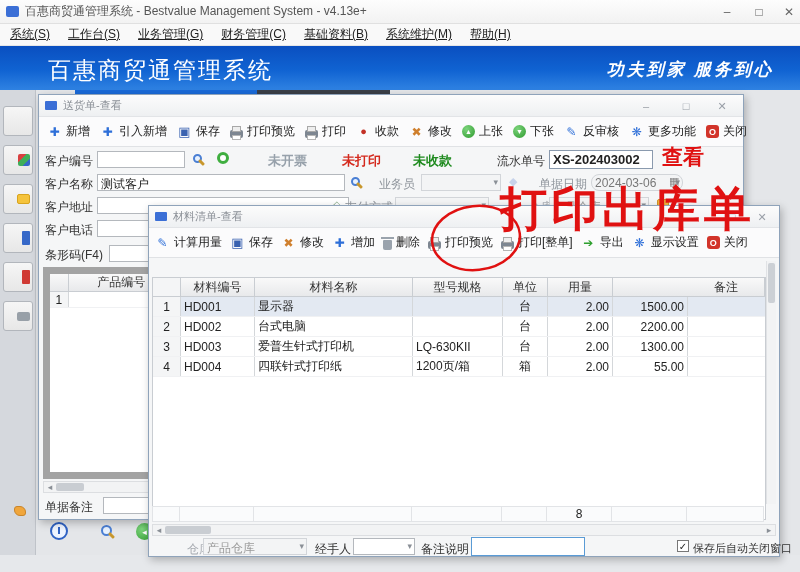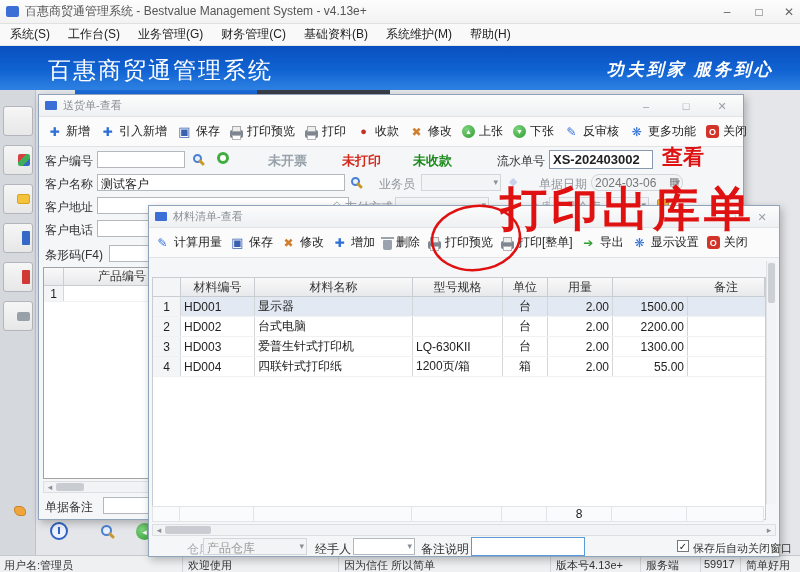--- a/index.html
+++ b/index.html
@@ -4,21 +4,21 @@
 <style>
   html,body{margin:0;padding:0;background:#888;}
   *{box-sizing:border-box;font-family:"Liberation Sans","DejaVu Sans",sans-serif;}
   #screen{position:relative;width:800px;height:572px;background:#e6e8eb;overflow:hidden;font-size:12px;color:#222;}
   .abs{position:absolute;}
   
   #titlebar{left:0;top:0;width:800px;height:24px;background:linear-gradient(#fdfdfd,#f2f2f2);border-bottom:1px solid #e0e0e0;display:flex;align-items:center;}
   #titlebar .appico{width:13px;height:11px;background:#3b6fd6;border-radius:2px;margin:0 6px 0 6px;}
   #titlebar .ttl{font-size:12px;color:#555;}
   .winctl{position:absolute;top:0;height:24px;width:30px;display:flex;align-items:center;justify-content:center;color:#666;font-size:12px;}
-  #menubar{left:0;top:24px;width:800px;height:22px;background:#f9f9f9;border-bottom:1px solid #e6e6e6;display:flex;align-items:center;gap:18px;padding-left:10px;}
+  #menubar{left:0;top:24px;width:800px;height:22px;background:#f9f9f9;border-bottom:1px solid #e6e6e6;display:flex;align-items:center;gap:18px;padding-left:10px;text-decoration:underline;}
   #menubar span{color:#222;font-size:12px;}
   #banner{left:0;top:46px;width:800px;height:44px;background:linear-gradient(180deg,#0a4fc0 0%,#1063d2 55%,#2f82e2 100%);}
   #banner .btitle{position:absolute;left:48px;top:9px;font-size:23px;font-weight:normal;color:#fff;letter-spacing:2px;}
   #banner .bslogan{position:absolute;right:26px;top:12px;font-size:17px;font-style:italic;font-weight:bold;color:#fff;font-family:"Liberation Serif","DejaVu Serif",serif;letter-spacing:3px;}
   #workspace{left:0;top:90px;width:800px;height:465px;background:#e4e6e9;}
   .tabsliver-blue{left:75px;top:90px;width:182px;height:7px;background:#1a6ad8;}
   .tabsliver-dark{left:257px;top:90px;width:133px;height:7px;background:#3a3f47;}
   
   #sidebar{left:0;top:90px;width:36px;height:465px;background:#d5d8dd;border-right:1px solid #bfc3c9;}
   .sbtn{position:absolute;left:3px;width:30px;height:30px;background:linear-gradient(#f6f6f6,#e7e7e7);border:1px solid #b2b6bc;border-radius:3px;display:flex;align-items:center;justify-content:flex-end;padding-right:2px;}
@@ -142,35 +142,20 @@
     </div>
   <div class="sbtn" style="top:301px;">
       <span class="grayprint-icon"></span>
     </div>
   <div class="abs pen-icon"></div>
 
   <div class="abs clock-icon"></div>
   <div class="abs mag2-icon"></div>
   <div class="abs back-icon">◂</div>
 
-  <div class="abs" id="statusbar">
-    <span style="left:4px;">用户名:管理员</span>
-    <span style="left:188px;">欢迎使用</span>
-    <span style="left:344px;">因为信任 所以简单</span>
-    <span style="left:556px;">版本号4.13e+</span>
-    <span style="left:646px;">服务端</span>
-    <span style="left:704px;">59917</span>
-    <span style="left:746px;">简单好用</span>
-    <i class="statsep" style="left:182px;"></i>
-      <i class="statsep" style="left:338px;"></i>
-    <i class="statsep" style="left:550px;"></i>
-      <i class="statsep" style="left:640px;"></i>
-    <i class="statsep" style="left:700px;"></i>
-      <i class="statsep" style="left:740px;"></i>
-  </div>
 
   <div class="abs dlg" style="left:38px;top:94px;width:706px;height:426px;z-index:10;">
     <div class="dlg-title">
       <span class="dico"></span>
       <span class="dttl">送货单-查看</span>
     </div>
     <div class="dlg-ctl" style="right:84px;">–</div>
     <div class="dlg-ctl" style="right:44px;">□</div>
     <div class="dlg-ctl" style="right:8px;">✕</div>
 
@@ -254,21 +239,21 @@
     <div class="fdrop disabled" style="left:356px;top:102px;width:94px;"><span></span><span class="car">▾</span></div>
     <span class="flabel gray" style="left:458px;top:104px;">仓库名称</span>
     <div class="fdrop disabled" style="left:510px;top:102px;width:100px;"><span>产品仓库</span><span class="car">▾</span></div>
     <span class="ic-folder2" style="left:618px;top:104px;"></span>
 
     <span class="flabel" style="left:6px;top:127px;">客户电话</span>
     <div class="finput" style="left:58px;top:125px;width:248px;"></div>
     <span class="flabel" style="left:6px;top:152px;">条形码(F4)</span>
     <div class="finput" style="left:70px;top:150px;width:236px;"></div>
 
-    <div class="abs" style="left:4px;top:172px;width:138px;height:212px;background:#fff;border:1px solid #a3a3a3;">
+    <div class="abs" style="left:4px;top:172px;width:138px;height:212px;background:#fff;border:7px solid #a3a3a3;">
       <div class="thead" style="height:18px;">
         <div class="th" style="width:20px;"></div>
         <div class="th" style="width:116px;border-right:none;">产品编号</div>
       </div>
       <div class="trow" style="height:16px;">
         <div class="tc cn" style="width:20px;">1</div>
         <div class="tc" style="width:116px;border-right:none;"></div>
       </div>
     </div>
     <div class="hscroll" style="left:4px;top:386px;width:138px;">

